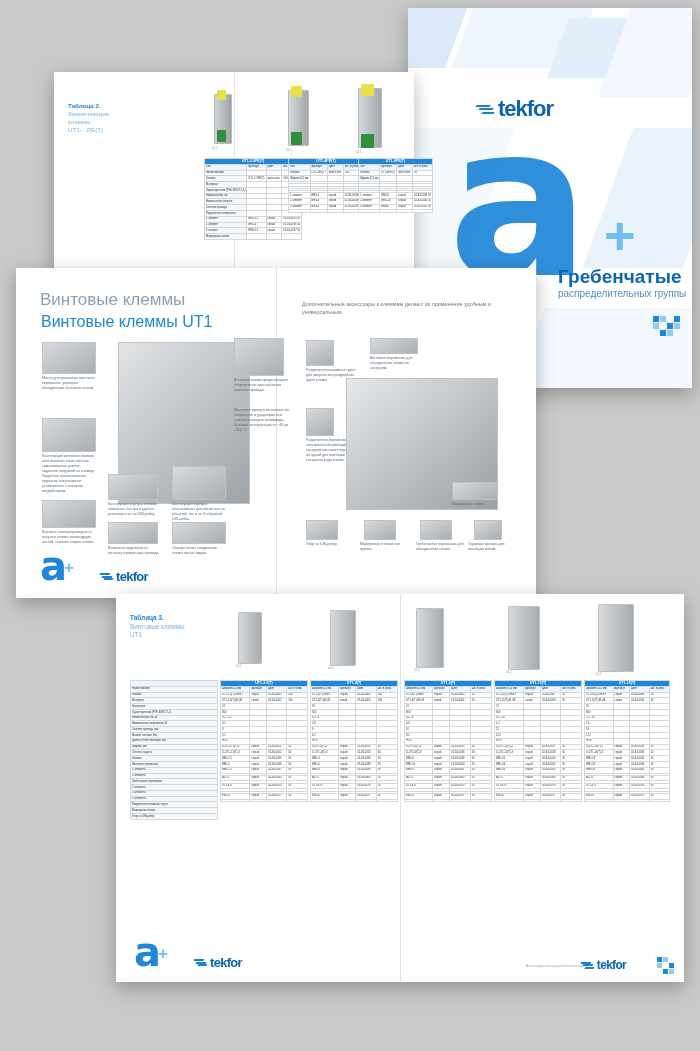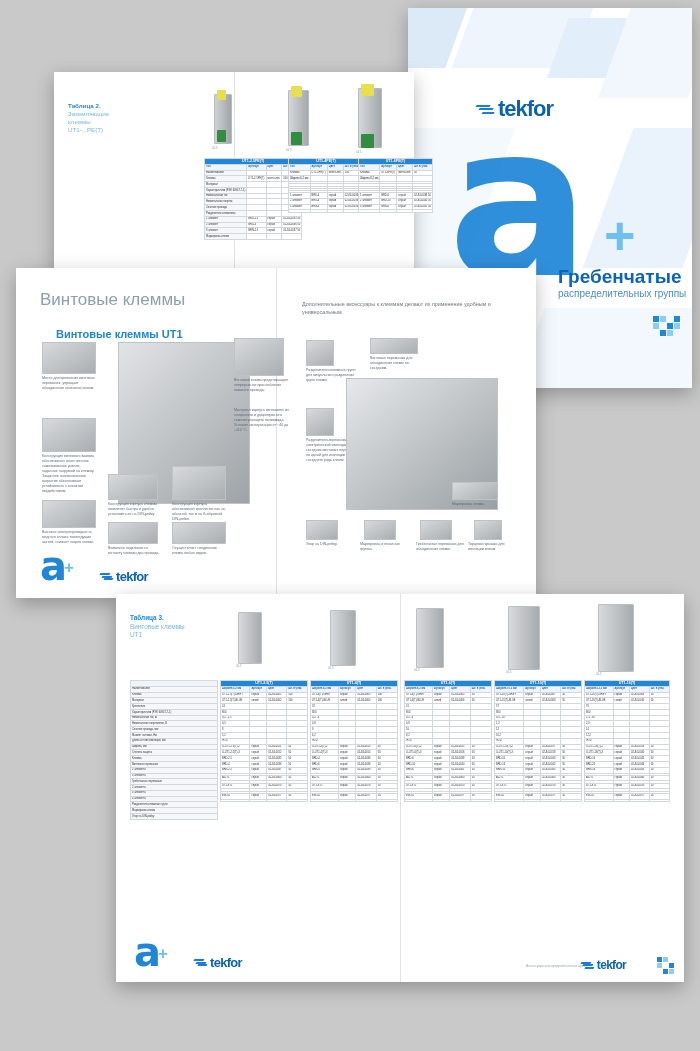--- a/index.html
+++ b/index.html
@@ -37,21 +37,21 @@
   .tinytable th,.tinytable td{border:.4px solid #d3d8dc;padding:.6px 1px;line-height:3.6px;white-space:nowrap;overflow:hidden;}
   .tinytable .hd{background:#1f86d8;color:#fff;font-weight:bold;font-size:3.6px;}
   .tinytable .sub{background:#eef4f9;color:#2b6ca3;font-weight:bold;}
   .tinytable .lbl{background:#f5f7f9;text-align:left;}
   .term{position:absolute;border-radius:1px;}
 
   
   #spread2{left:16px;top:268px;width:520px;height:330px;}
   #spread2 .gutter{left:50%;}
   #spread2 h3{position:absolute;left:24px;top:22px;margin:0;font-size:17px;font-weight:normal;color:#8fa0ad;}
-  #spread2 h4{position:absolute;left:24px;top:44px;margin:16px;font-size:11px;font-weight:bold;color:#1f86d8;}
+  #spread2 h4{position:absolute;left:24px;top:44px;margin:1px;font-size:16px;font-weight:normal;color:#1f86d8;}
   #spread2 .intro{position:absolute;left:286px;top:32px;width:210px;font-size:5.4px;line-height:8px;color:#6b7a86;}
   #spread2 .cap{position:absolute;font-size:3.6px;line-height:5px;color:#5d6b77;}
   #spread2 .ph{position:absolute;background:linear-gradient(150deg,#d8dadc,#a9aeb2);border:.5px solid #bfc3c6;}
   #spread2 .foot{position:absolute;left:24px;bottom:10px;display:flex;align-items:flex-end;gap:6px;}
 
   
   #spread3{left:116px;top:594px;width:568px;height:388px;}
   #spread3 .gutter{left:50%;}
   #spread3 .ttl{position:absolute;left:14px;top:20px;width:74px;font-size:6.4px;color:#1f86d8;font-weight:bold;line-height:8.5px;}
   #spread3 .ttl em{font-style:normal;color:#7ab6e3;display:block;font-weight:normal;}

